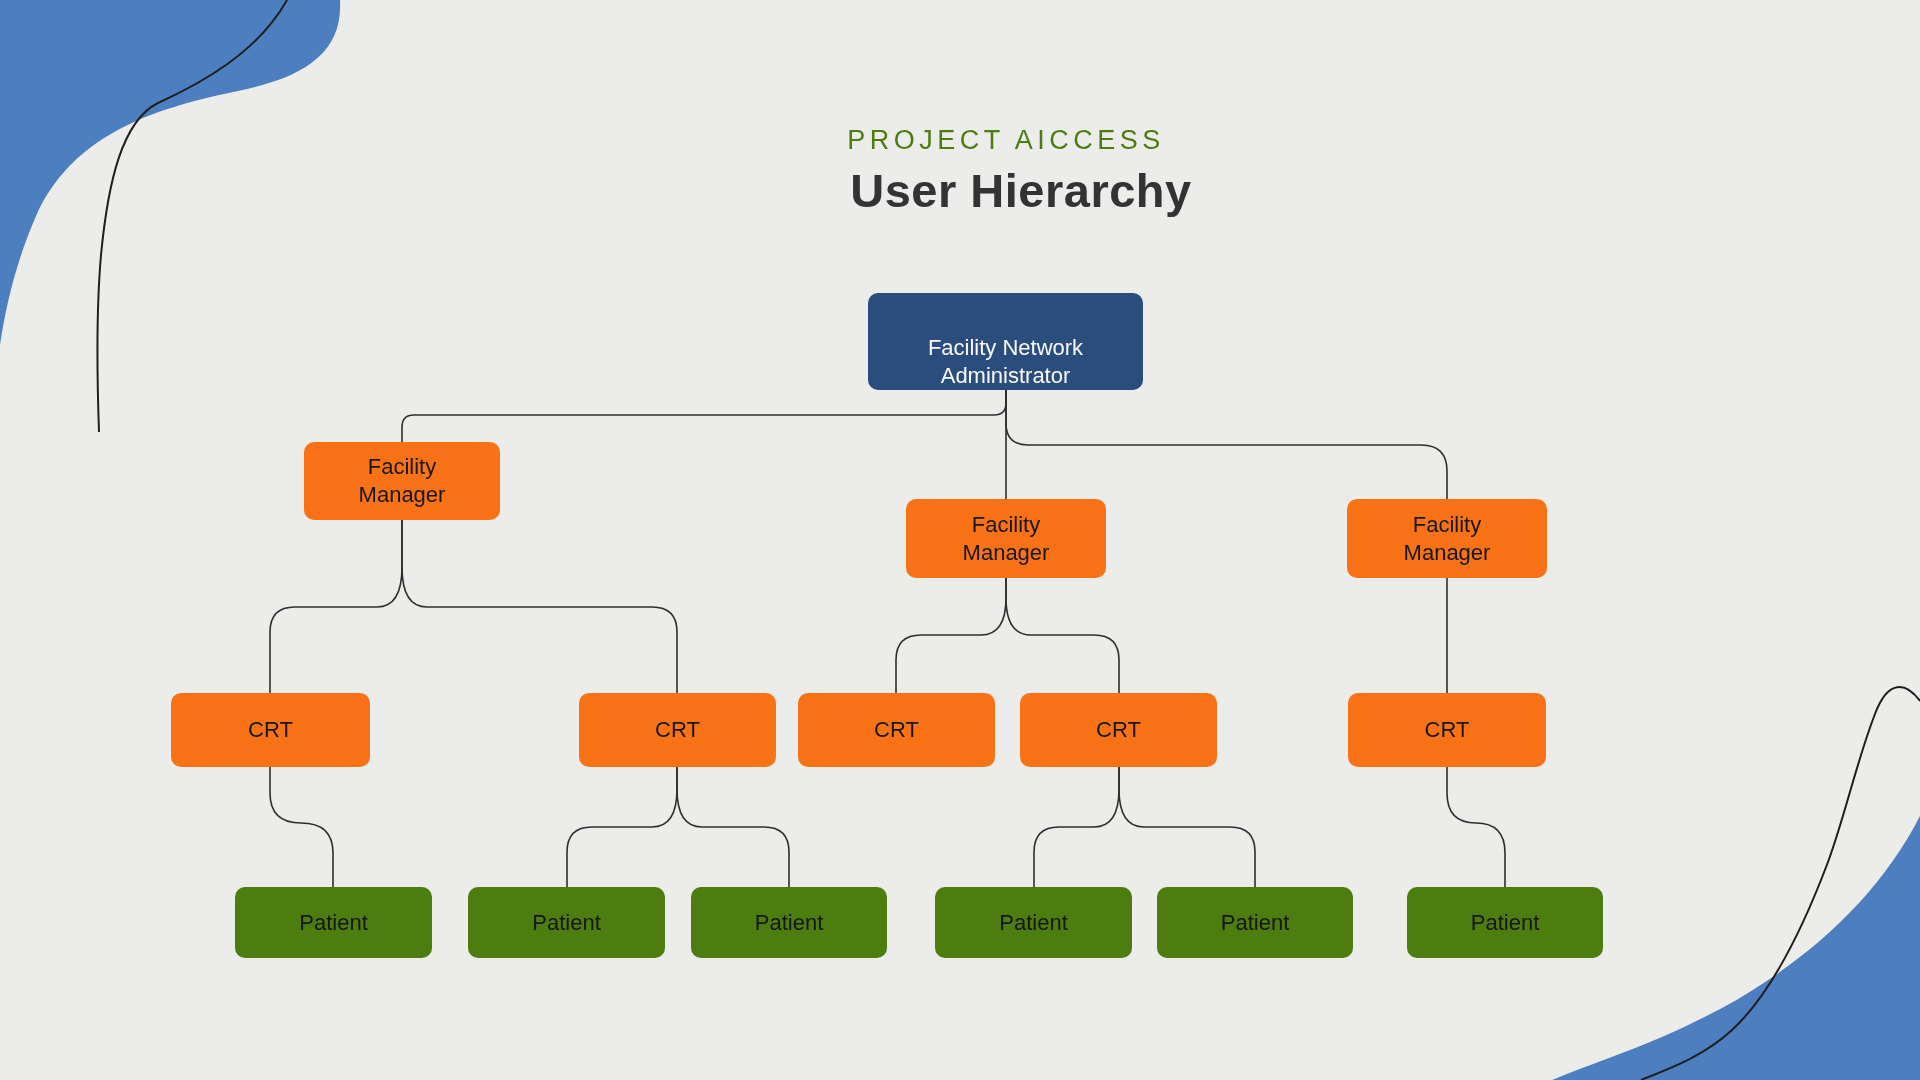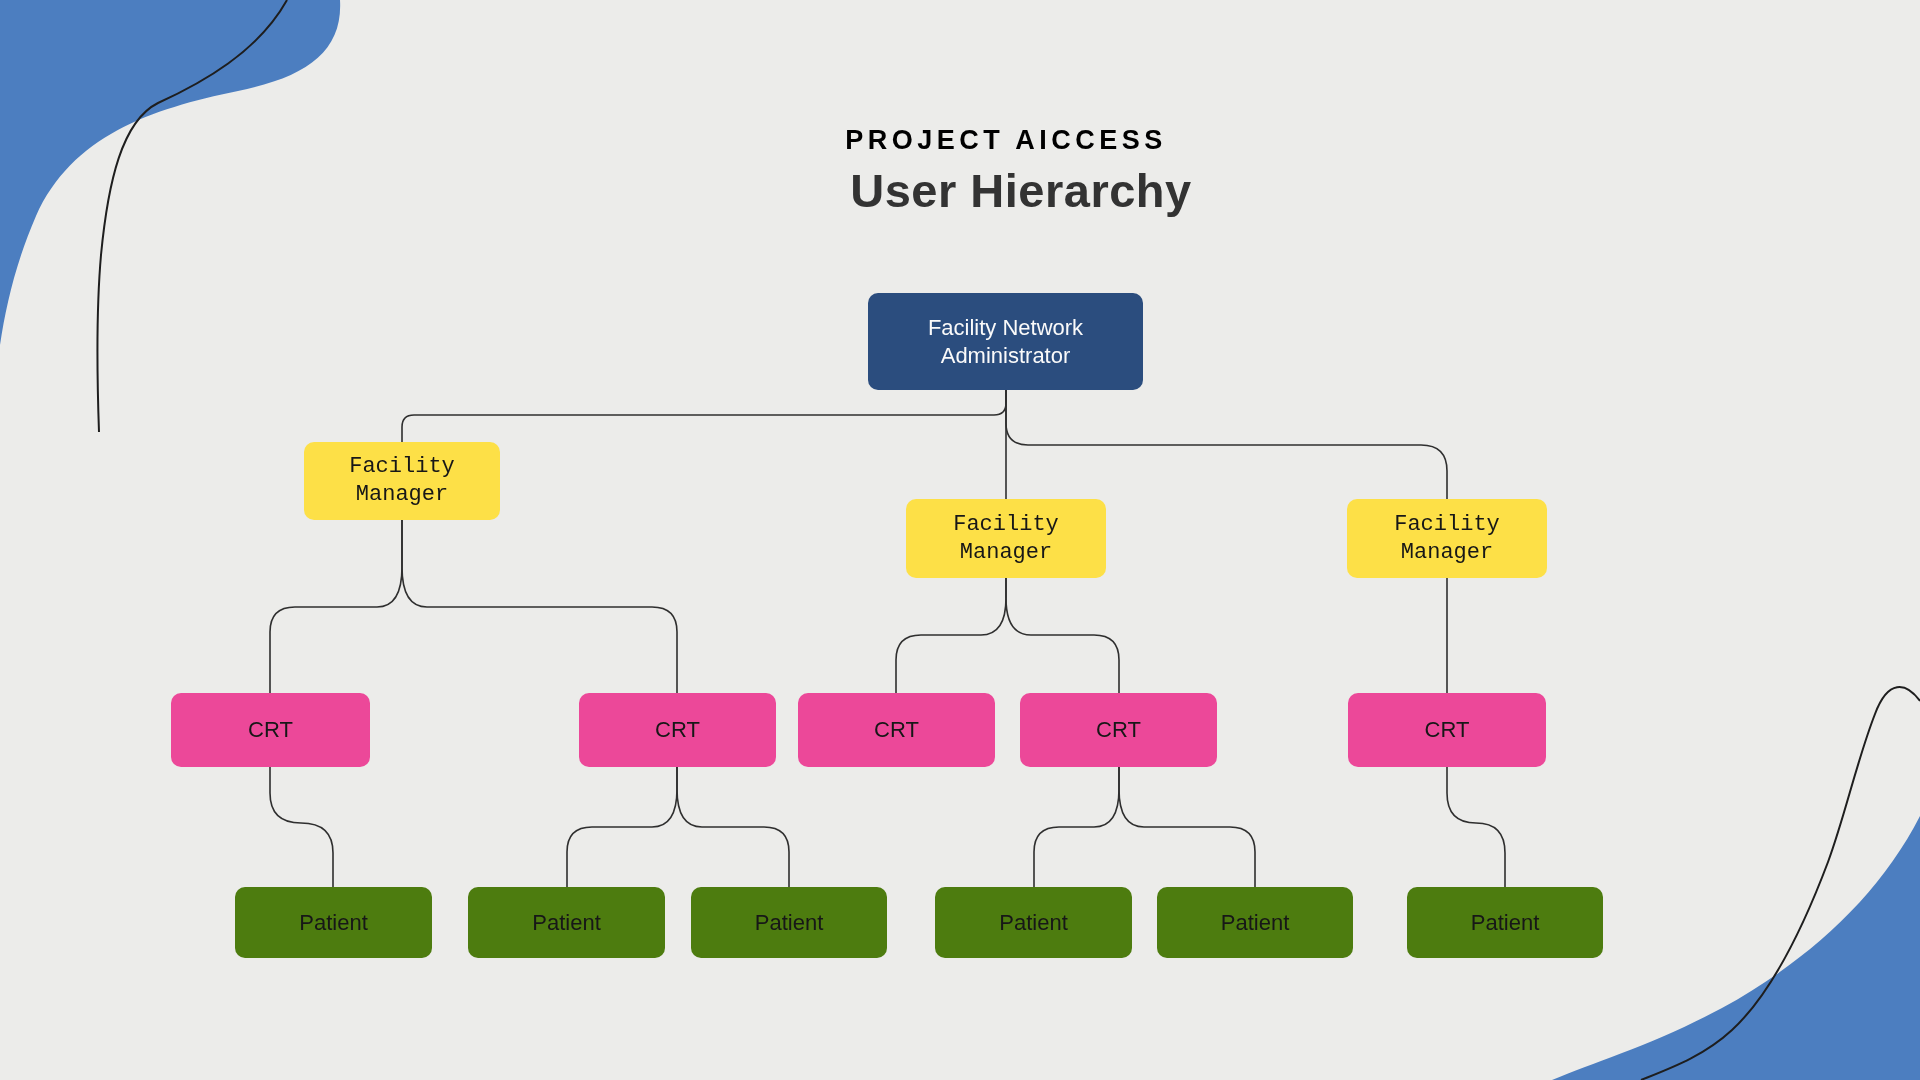--- a/index.html
+++ b/index.html
@@ -7,43 +7,43 @@
     position:relative;
     width:1920px;height:1080px;
     background:#ECECEA;
     overflow:hidden;
     font-family:"Liberation Sans", sans-serif;
   }
   svg.layer{position:absolute;left:0;top:0;width:1920px;height:1080px;}
 
   .kicker{
     position:absolute;left:1006px;top:125px;transform:translateX(-50%);
-    font-size:27px;font-weight:700;letter-spacing:4.5px;color:#000000;
+    font-size:27px;font-weight:400;letter-spacing:4.5px;color:#4d7c0f;
     white-space:nowrap;
   }
   .title{
     position:absolute;left:1006px;top:163px;transform:translateX(-50%);
     font-size:47px;font-weight:700;color:#333333;letter-spacing:0.5px;
     white-space:nowrap;
     margin-left:15px;
   }
 
   .node{
     position:absolute;
     display:flex;align-items:center;justify-content:center;
     text-align:center;
     border-radius:10px;
     font-size:22px;line-height:1.27;color:#171717;
   }
   .node .node-label{display:block;}
   .node-admin{background:#2B4D7E;color:#FAFAFA;}
   .node-admin .node-label{max-width:210px;}
-  .node-manager{background:#fde047;font-family:Liberation Mono, monospace;}
+  .node-manager{background:#f97316;}
   .node-manager .node-label{max-width:115px;}
-  .node-crt{background:#ec4899;}
+  .node-crt{background:#f97316;}
   .node-patient{background:#4d7c0f;}
 </style>
 </head>
 <body>
 
 <div class="canvas">
 
   <svg class="layer" viewBox="0 0 1920 1080" aria-hidden="true">
     <path d="M 0,0 L 340,0 C 343,52 306,77 238,91 C 150,109 72,136 36,216 C 16,262 6,305 0,345 Z" fill="#4C7EC0"></path>
     <path d="M 1920,816 C 1878,898 1806,962 1722,1008 C 1655,1044 1595,1062 1552,1080 L 1920,1080 Z" fill="#4C7EC0"></path>
@@ -72,21 +72,21 @@
 
     <path d="M 1119,767 V 789 Q 1119,827 1094,827 L 1059,827 Q 1034,827 1034,852 L 1034,887"></path>
     <path d="M 1119,767 V 789 Q 1119,827 1144,827 L 1230,827 Q 1255,827 1255,852 L 1255,887"></path>
 
     <path d="M 1447,767 V 793 Q 1447,823 1476,823 Q 1505,823 1505,853 L 1505,887"></path>
   </svg>
 
   <div class="kicker">PROJECT AICCESS</div>
   <div class="title">User Hierarchy</div>
 
-  <div class="node node-admin" style="left:868px;top:293px;width:275px;height:97px;">
+  <div class="node node-admin" style="left:868px;top:293px;width:275px;height:97px;align-items:flex-end;">
     <span class="node-label">Facility Network Administrator</span>
   </div>
 
   <div class="node node-manager" style="left:304px;top:442px;width:196px;height:78px;">
     <span class="node-label">Facility Manager</span>
   </div>
   <div class="node node-manager" style="left:906px;top:499px;width:200px;height:79px;">
     <span class="node-label">Facility Manager</span>
   </div>
   <div class="node node-manager" style="left:1347px;top:499px;width:200px;height:79px;">

